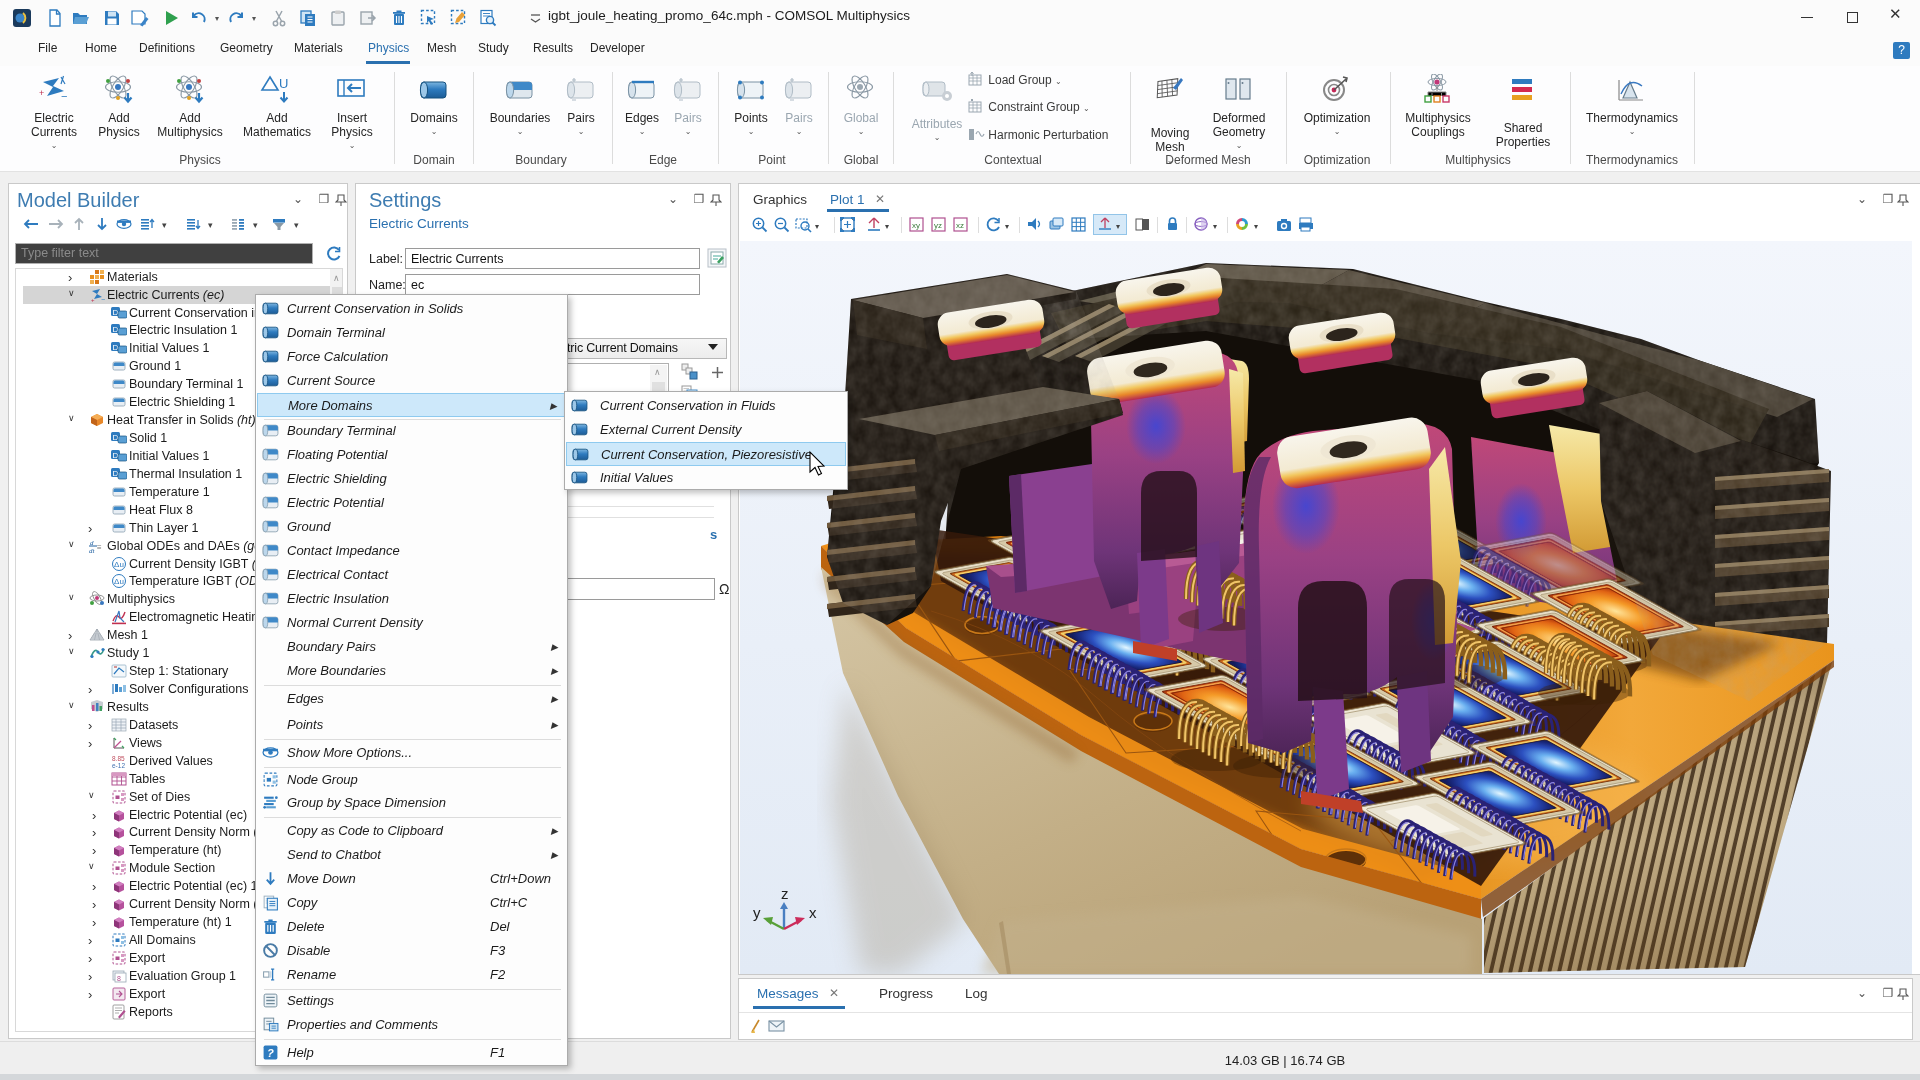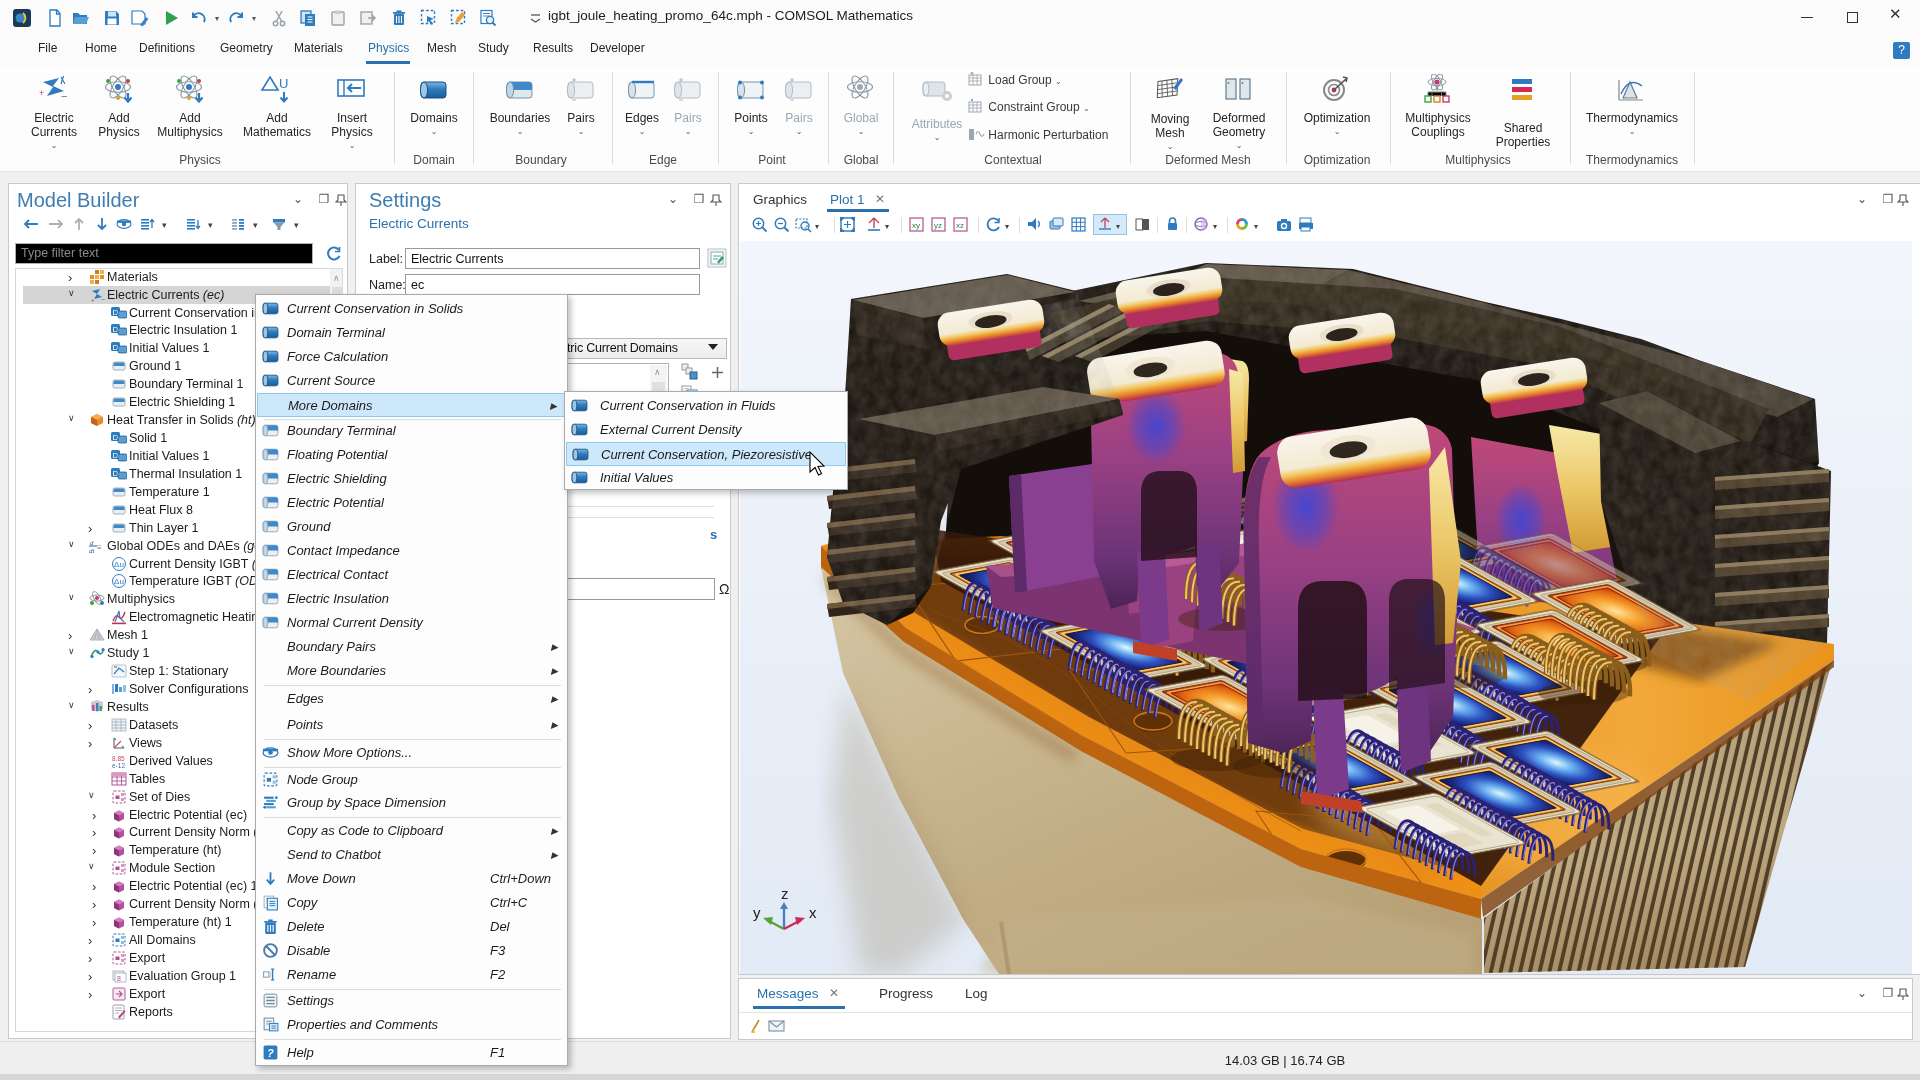--- a/index.html
+++ b/index.html
@@ -336,21 +336,21 @@
 <svg class="abs" style="left:479px;top:9px" width="18" height="18">
       <rect x="2" y="1.5" width="11" height="13" fill="#fff" stroke="#2e7bbf" stroke-width="1.2"></rect>
       <path d="M4 4.5 L11 4.5 M4 7 L11 7" stroke="#2e7bbf" stroke-width="0.9"></path>
       <circle cx="11" cy="11" r="3.6" fill="#e6f1fa" stroke="#2e7bbf" stroke-width="1.4"></circle>
       <path d="M13.5 13.5 L16.5 16.5" stroke="#2e7bbf" stroke-width="1.8"></path>
     </svg>
 <svg class="abs" style="left:527px;top:9px" width="18" height="18">
       <path d="M4 10 L8.5 13 L13 10" fill="none" stroke="#555" stroke-width="1.3"></path>
       <path d="M4 6 L13 6" stroke="#555" stroke-width="1.3"></path>
     </svg>
-<div class="abs" style="left:548px;top:8px;width:700px;font-size:13.5px;color:#1c1c1c">igbt_joule_heating_promo_64c.mph - COMSOL Mathematics</div>
+<div class="abs" style="left:548px;top:8px;width:700px;font-size:13.5px;color:#1c1c1c">igbt_joule_heating_promo_64c.mph - COMSOL Multiphysics</div>
 <div class="abs" style="left:1801px;top:17px;width:12px;height:1px;background:#333"></div>
 <div class="abs" style="left:1847px;top:12px;width:11px;height:11px;border:1px solid #333"></div>
 <div class="abs" style="left:1889px;top:5px;font-size:15px;color:#333">✕</div>
 </div>
 <div class="abs" id="tabsrow">
 <div class="tab" style="left:38px">File</div>
 <div class="tab" style="left:85px">Home</div>
 <div class="tab" style="left:139px">Definitions</div>
 <div class="tab" style="left:220px">Geometry</div>
 <div class="tab" style="left:294px">Materials</div>
@@ -482,21 +482,21 @@
 <div class="abs" style="left:968px;top:60px;width:160px;height:20px;font-size:12px;color:#3a3a3a"><svg width="17" height="16" style="vertical-align:-3px">
         <rect x="1" y="3" width="5" height="11" fill="#9aa6b0"></rect>
         <path d="M8 8 Q10 3 12 8 T16 8" stroke="#9aa6b0" stroke-width="1.2" fill="none"></path>
       </svg> Harmonic Perturbation</div>
 <div class="rbtn" style="left:1115px;top:8px;width:110px;color:#252525"><svg width="34" height="32" viewBox="0 0 34 32">
         <g transform="rotate(-8 16 14)">
           <path d="M6 6 L26 6 L23 22 L3 22 Z" fill="none" stroke="#555" stroke-width="1"></path>
           <path d="M10 6 L8 22 M15 6 L13.5 22 M20 6 L18.5 22 M5.2 10 L25.2 10 M4.5 14 L24.5 14 M3.8 18 L23.8 18" stroke="#555" stroke-width="0.8"></path>
         </g>
         <path d="M20 14 L28 4 L30 6 L23 16 Z" fill="#3878c0"></path>
-      </svg><div style="margin-top:3px">Moving<br>Mesh<div class="car">⌄</div></div></div>
+      </svg><div style="margin-top:17px">Moving<br>Mesh<div class="car">⌄</div></div></div>
 <div class="rbtn" style="left:1184px;top:8px;width:110px;color:#252525"><svg width="34" height="32" viewBox="0 0 34 32">
         <rect x="4" y="5" width="10" height="20" fill="#dfe7ee" stroke="#667c8c" stroke-width="1.2"></rect>
         <rect x="18" y="5" width="10" height="20" fill="#dfe7ee" stroke="#667c8c" stroke-width="1.2"></rect>
         <circle cx="6.5" cy="9" r="1" fill="#667c8c"></circle>
         <circle cx="20.5" cy="9" r="1" fill="#667c8c"></circle>
       </svg><div style="margin-top:2px">Deformed<br>Geometry<div class="car">⌄</div></div></div>
 <div class="rbtn" style="left:1282px;top:8px;width:110px;color:#252525"><svg width="34" height="32" viewBox="0 0 34 32">
         <circle cx="14" cy="16" r="10" fill="none" stroke="#888" stroke-width="2"></circle>
         <circle cx="14" cy="16" r="5.5" fill="none" stroke="#888" stroke-width="1.6"></circle>
         <circle cx="14" cy="16" r="2.4" fill="#c82858"></circle>
@@ -554,21 +554,21 @@
     </svg>
 <div class="abs" style="left:199px;top:36px;font-size:9px;color:#444">▾</div>
 <svg class="abs" style="left:221px;top:32px" width="17" height="16">
       <use href="#cols"></use>
     </svg>
 <div class="abs" style="left:244px;top:36px;font-size:9px;color:#444">▾</div>
 <svg class="abs" style="left:262px;top:32px" width="17" height="16">
       <use href="#funnel"></use>
     </svg>
 <div class="abs" style="left:285px;top:36px;font-size:9px;color:#444">▾</div>
-<div class="abs" style="left:6px;top:59px;width:298px;height:21px;border:1px solid #b0b0b0;background:#000000;font-size:12.5px;color:#8a8a8a;line-height:19px;padding-left:5px">Type filter text</div>
+<div class="abs" style="left:6px;top:59px;width:298px;height:21px;border:1px solid #b0b0b0;background:#404040;font-size:12.5px;color:#8a8a8a;line-height:19px;padding-left:5px">Type filter text</div>
 <svg class="abs" style="left:316px;top:61px" width="17" height="17">
       <path d="M14 5 A6 6 0 1 0 14.5 11" fill="none" stroke="#2e7bbf" stroke-width="2"></path>
       <path d="M14.5 2 L14.5 6.5 L10 6.5" fill="none" stroke="#2e7bbf" stroke-width="1.6"></path>
     </svg>
 <div class="abs" style="left:6px;top:84px;width:328px;height:764px;background:#fff;border:1px solid #d8d8d8;overflow:hidden">
 <div class="texp" style="left:52px;top:0.6px;font-size:13px;color:#333">›</div>
 <svg class="abs ticon" style="left:73px;top:-0.4px" width="16" height="16">
         <use href="#matg"></use>
       </svg>
 <div class="trow" style="left:91px;top:-1.4px">Materials</div>

